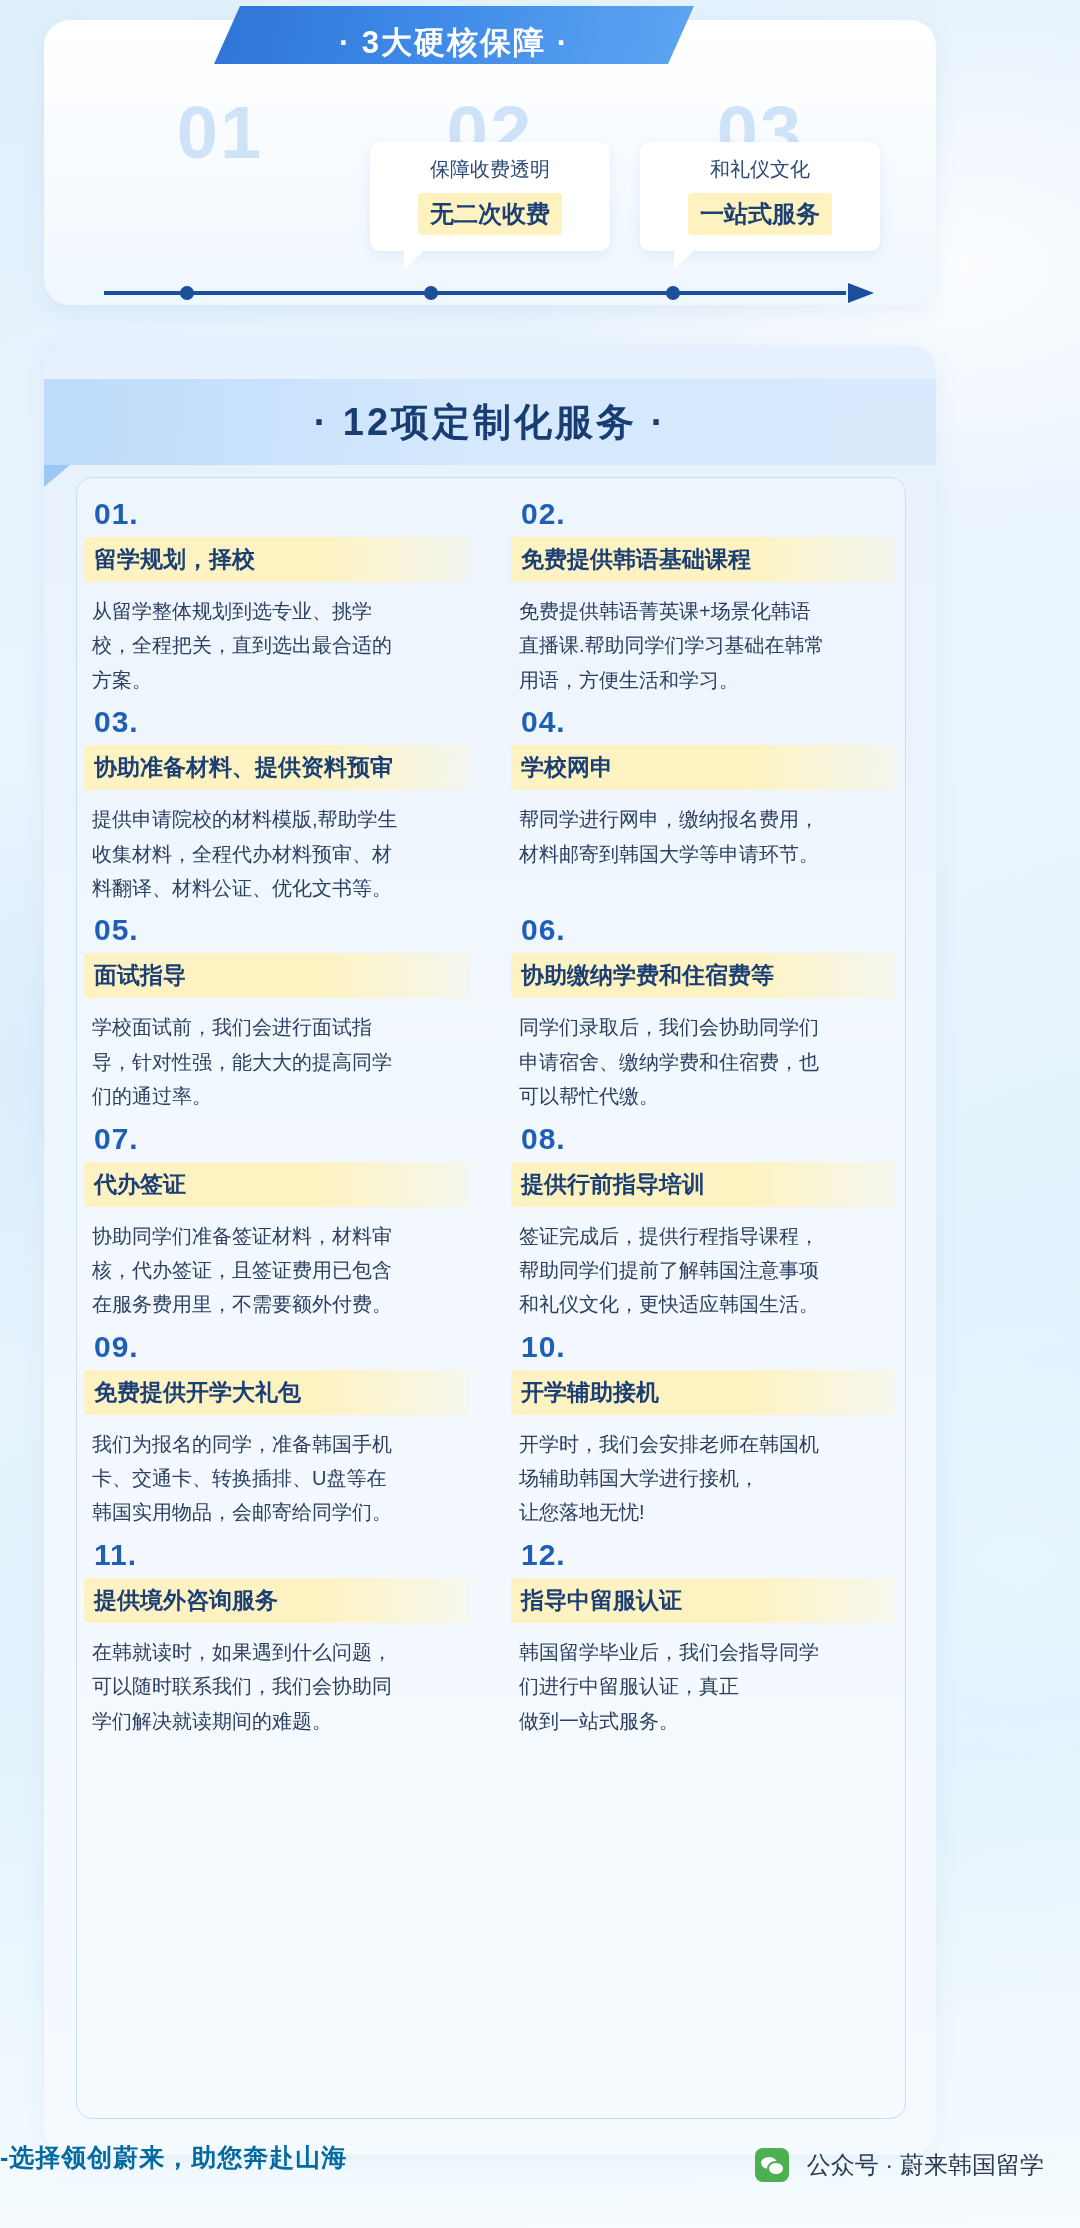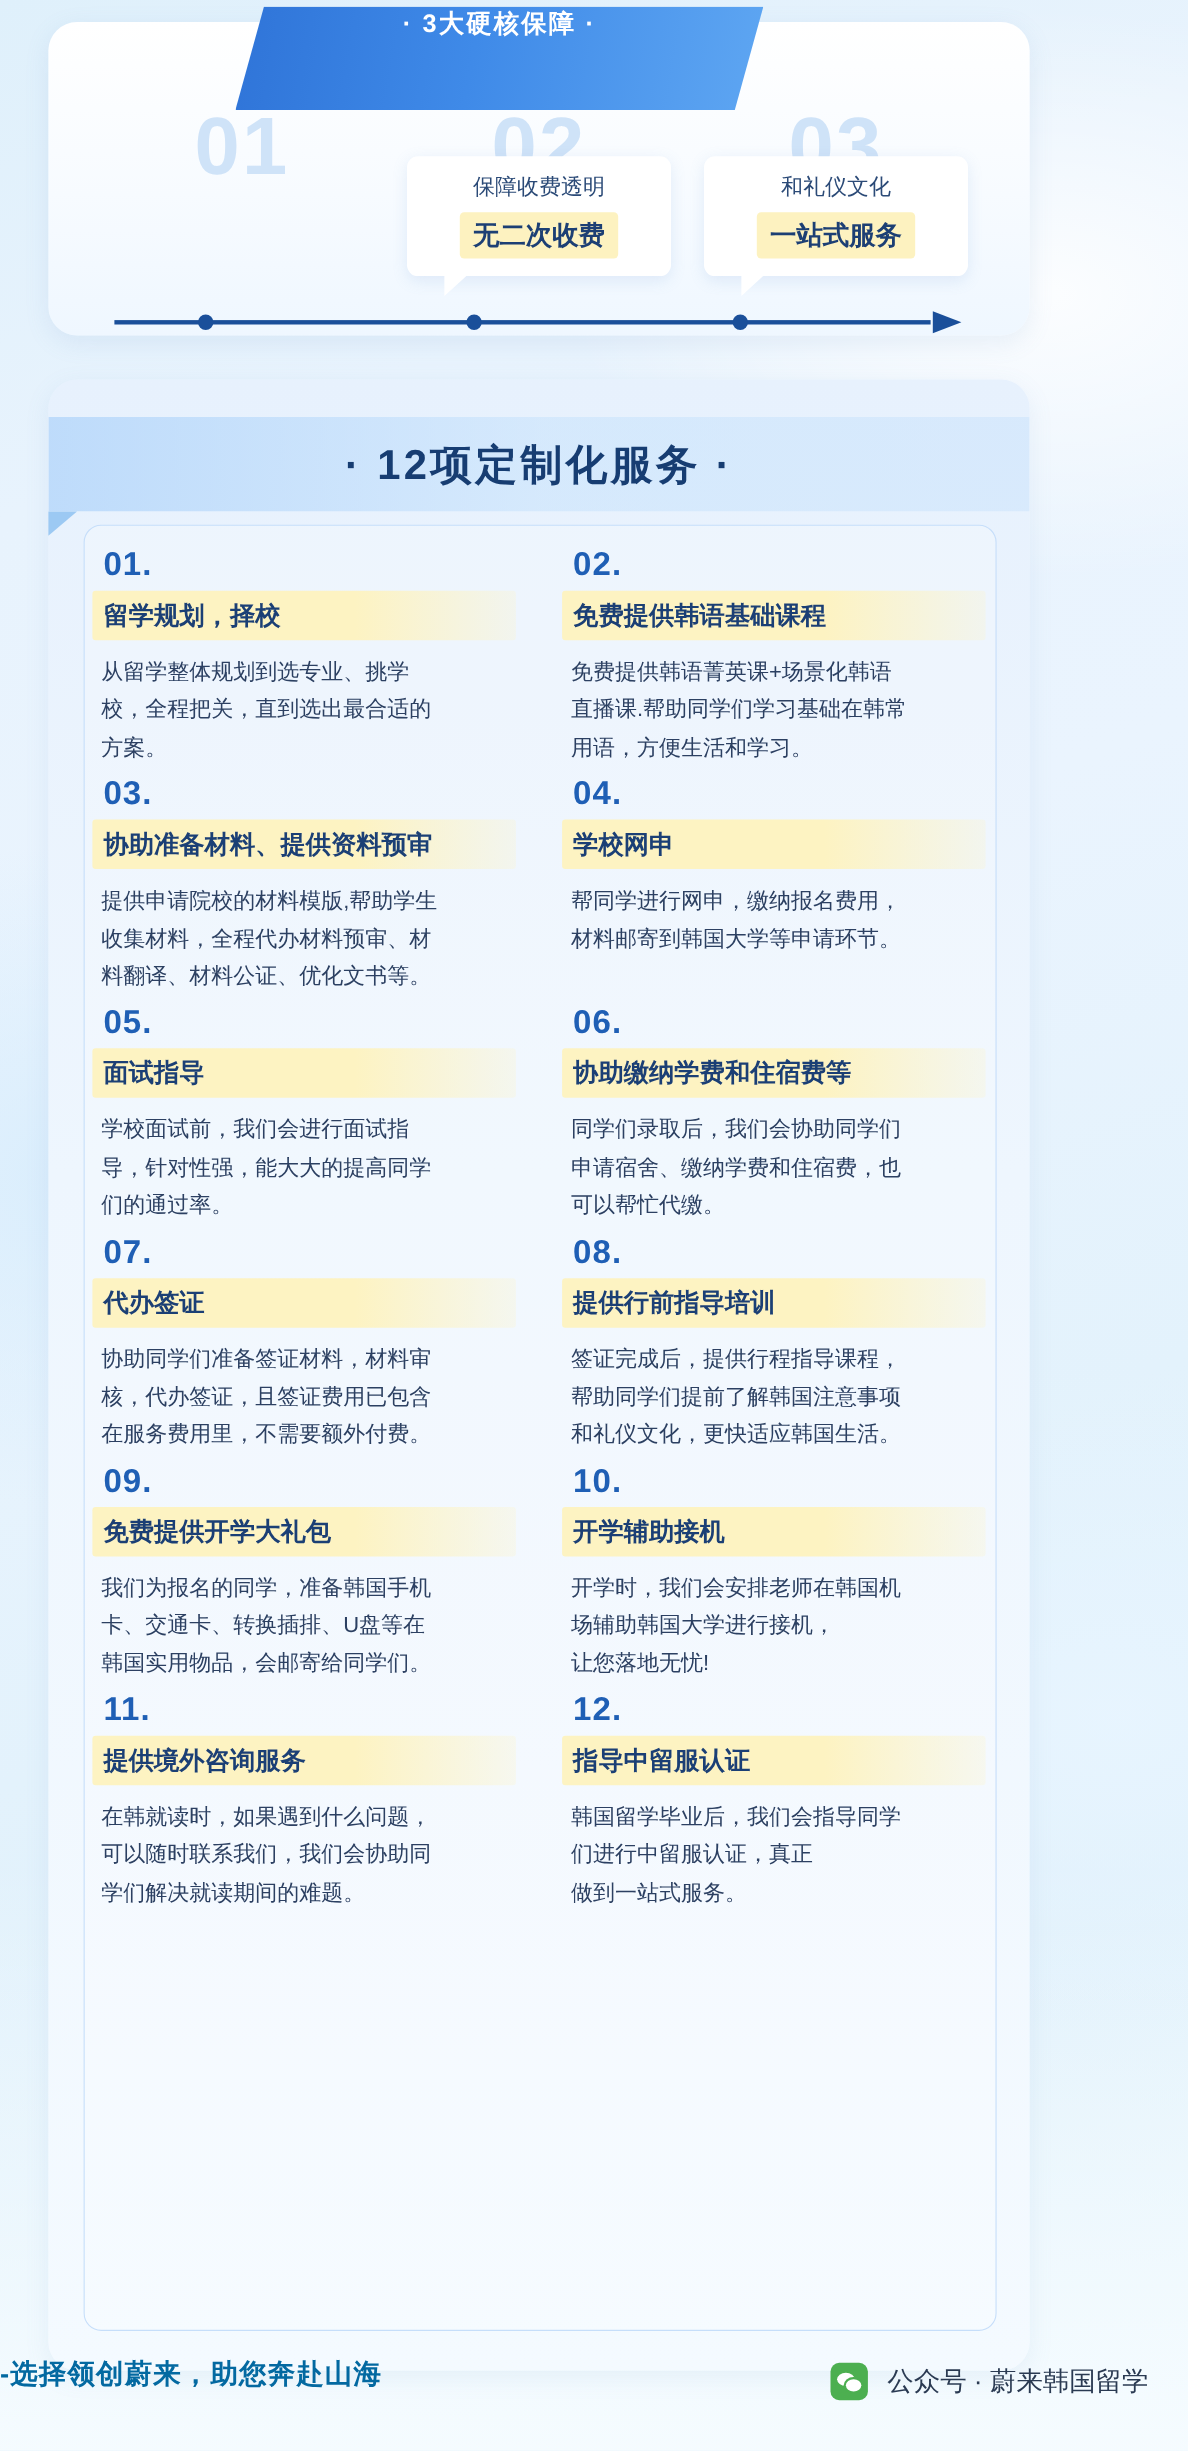--- a/index.html
+++ b/index.html
@@ -34,28 +34,28 @@
     height: 285px;
     background: linear-gradient(180deg, #ffffff 0%, #f7fbff 55%, #eff7ff 100%);
     border-radius: 26px;
     box-shadow: 0 6px 22px rgba(104,150,200,0.12);
   }
   .banner-blue {
     position: absolute;
     left: 170px;
     top: -14px;
     width: 480px;
-    height: 94px;
+    height: 58px;
     background: linear-gradient(100deg, #2f74d8 0%, #3f8ae8 45%, #5ea6f2 100%);
     color: #ffffff;
-    font-size: 23px;
+    font-size: 31px;
     font-weight: bold;
     letter-spacing: 2px;
     display: flex;
-    align-items: flex-start;
+    align-items: flex-end;
     justify-content: center;
     clip-path: polygon(26px 0, 100% 0, calc(100% - 26px) 100%, 0 100%);
   }
   .banner-blue .tail-l {
     position: absolute;
     left: -18px;
     top: 52px;
     width: 0; height: 0;
     border-top: 16px solid #1c4f9c;
     border-left: 18px solid transparent;

